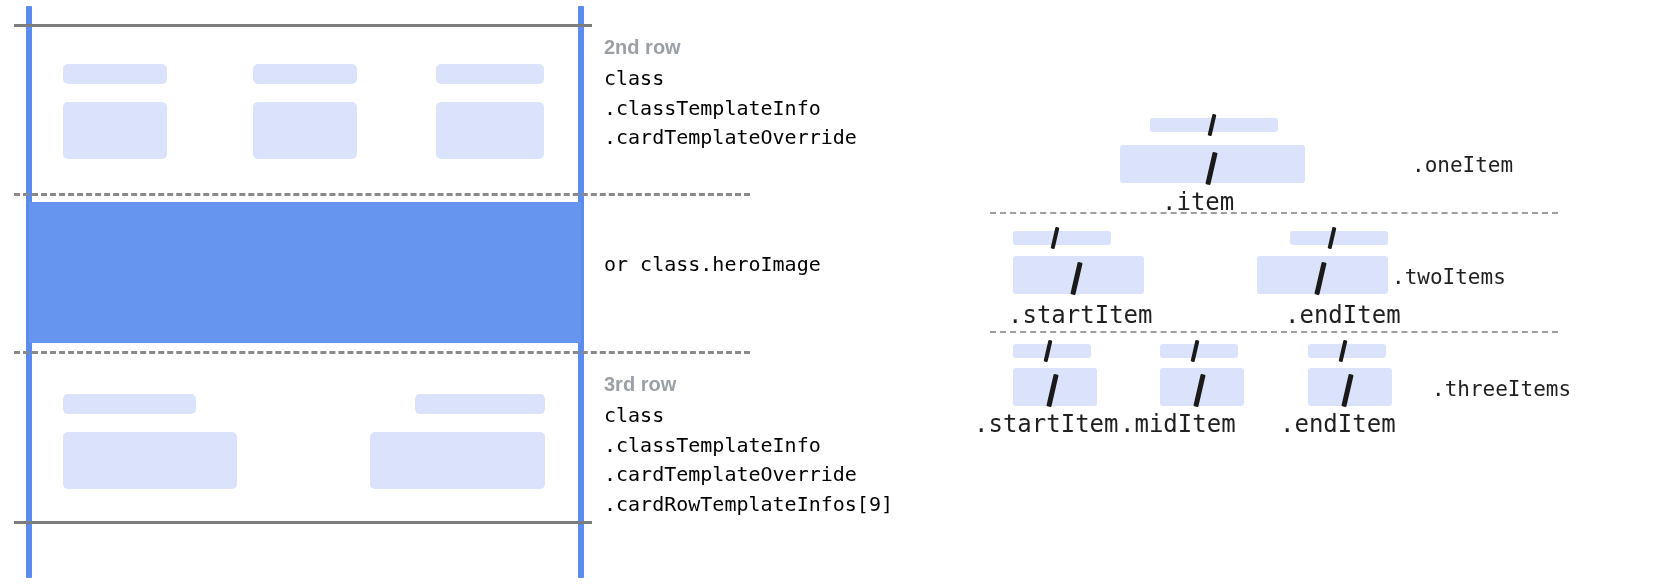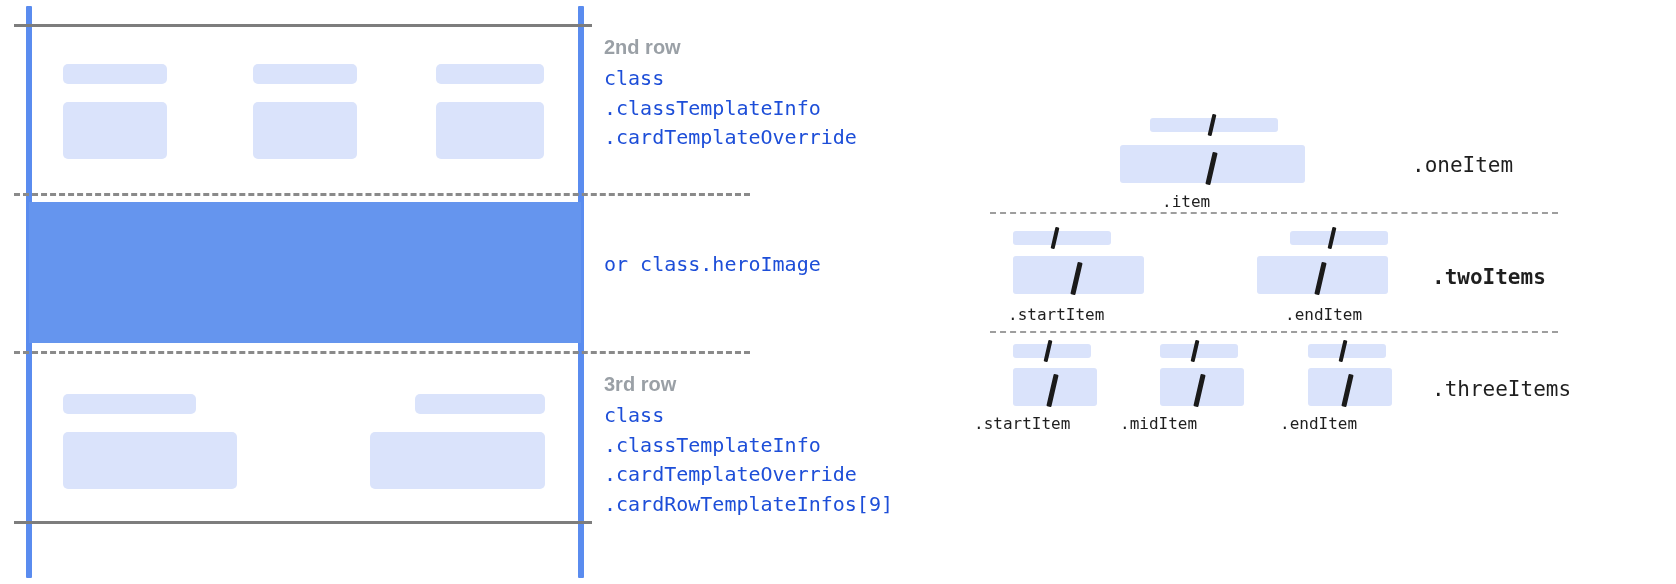--- a/index.html
+++ b/index.html
@@ -69,21 +69,21 @@
     font-family: "Liberation Sans", sans-serif;
     font-weight: bold;
     font-size: 20px;
     color: #9aa0a6;
     line-height: 34px;
     white-space: pre;
   }
   .annot .code {
     font-family: "DejaVu Sans Mono", monospace;
     font-size: 20px;
-    color: #1d4ed8;
+    color: #000000;
     line-height: 29.5px;
     white-space: pre;
   }
   #annot-row2 { top: 30px; }
   #annot-hero { top: 250px; }
   #annot-row3 { top: 367px; }
 
   
   #item-legend { position: absolute; left: 960px; top: 0; width: 716px; height: 584px; }
 
@@ -107,21 +107,21 @@
   .slash {
     position: absolute;
     background: #1a1a1a;
     transform: rotate(13deg);
     border-radius: 1px;
   }
 
   .legend-label {
     position: absolute;
     font-family: "DejaVu Sans Mono", monospace;
-    font-size: 16px;
+    font-size: 24px;
     color: #1f1f1f;
     white-space: pre;
     line-height: 24px;
   }
   .legend-name {
     position: absolute;
     font-family: "DejaVu Sans Mono", monospace;
     font-size: 21px;
     color: #1f1f1f;
     white-space: pre;
@@ -199,21 +199,21 @@
     <div class="chip small" style="left:330px; top:231px; width:98px;"></div>
     <div class="slash" style="left:370px; top:227px; width:4px; height:22px;"></div>
 
     <div class="chip big" style="left:53px;  top:256px; width:131px;"></div>
     <div class="slash" style="left:114px; top:262px; width:5px; height:33px;"></div>
     <div class="chip big" style="left:297px; top:256px; width:131px;"></div>
     <div class="slash" style="left:358px; top:262px; width:5px; height:33px;"></div>
 
     <div class="legend-label" style="left:48px;  top:303px;">.startItem</div>
     <div class="legend-label" style="left:325px; top:303px;">.endItem</div>
-    <div class="legend-name" style="left:472px; top:265px;font-weight:bold;">.twoItems</div>
+    <div class="legend-name" style="left:432px; top:265px;">.twoItems</div>
 
     <div class="chip small" style="left:53px;  top:344px; width:78px;"></div>
     <div class="slash" style="left:86px; top:340px; width:4px; height:22px;"></div>
     <div class="chip small" style="left:200px; top:344px; width:78px;"></div>
     <div class="slash" style="left:233px; top:340px; width:4px; height:22px;"></div>
     <div class="chip small" style="left:348px; top:344px; width:78px;"></div>
     <div class="slash" style="left:381px; top:340px; width:4px; height:22px;"></div>
 
     <div class="chip big" style="left:53px;  top:368px; width:84px;"></div>
     <div class="slash" style="left:90px;  top:374px; width:5px; height:33px;"></div>

